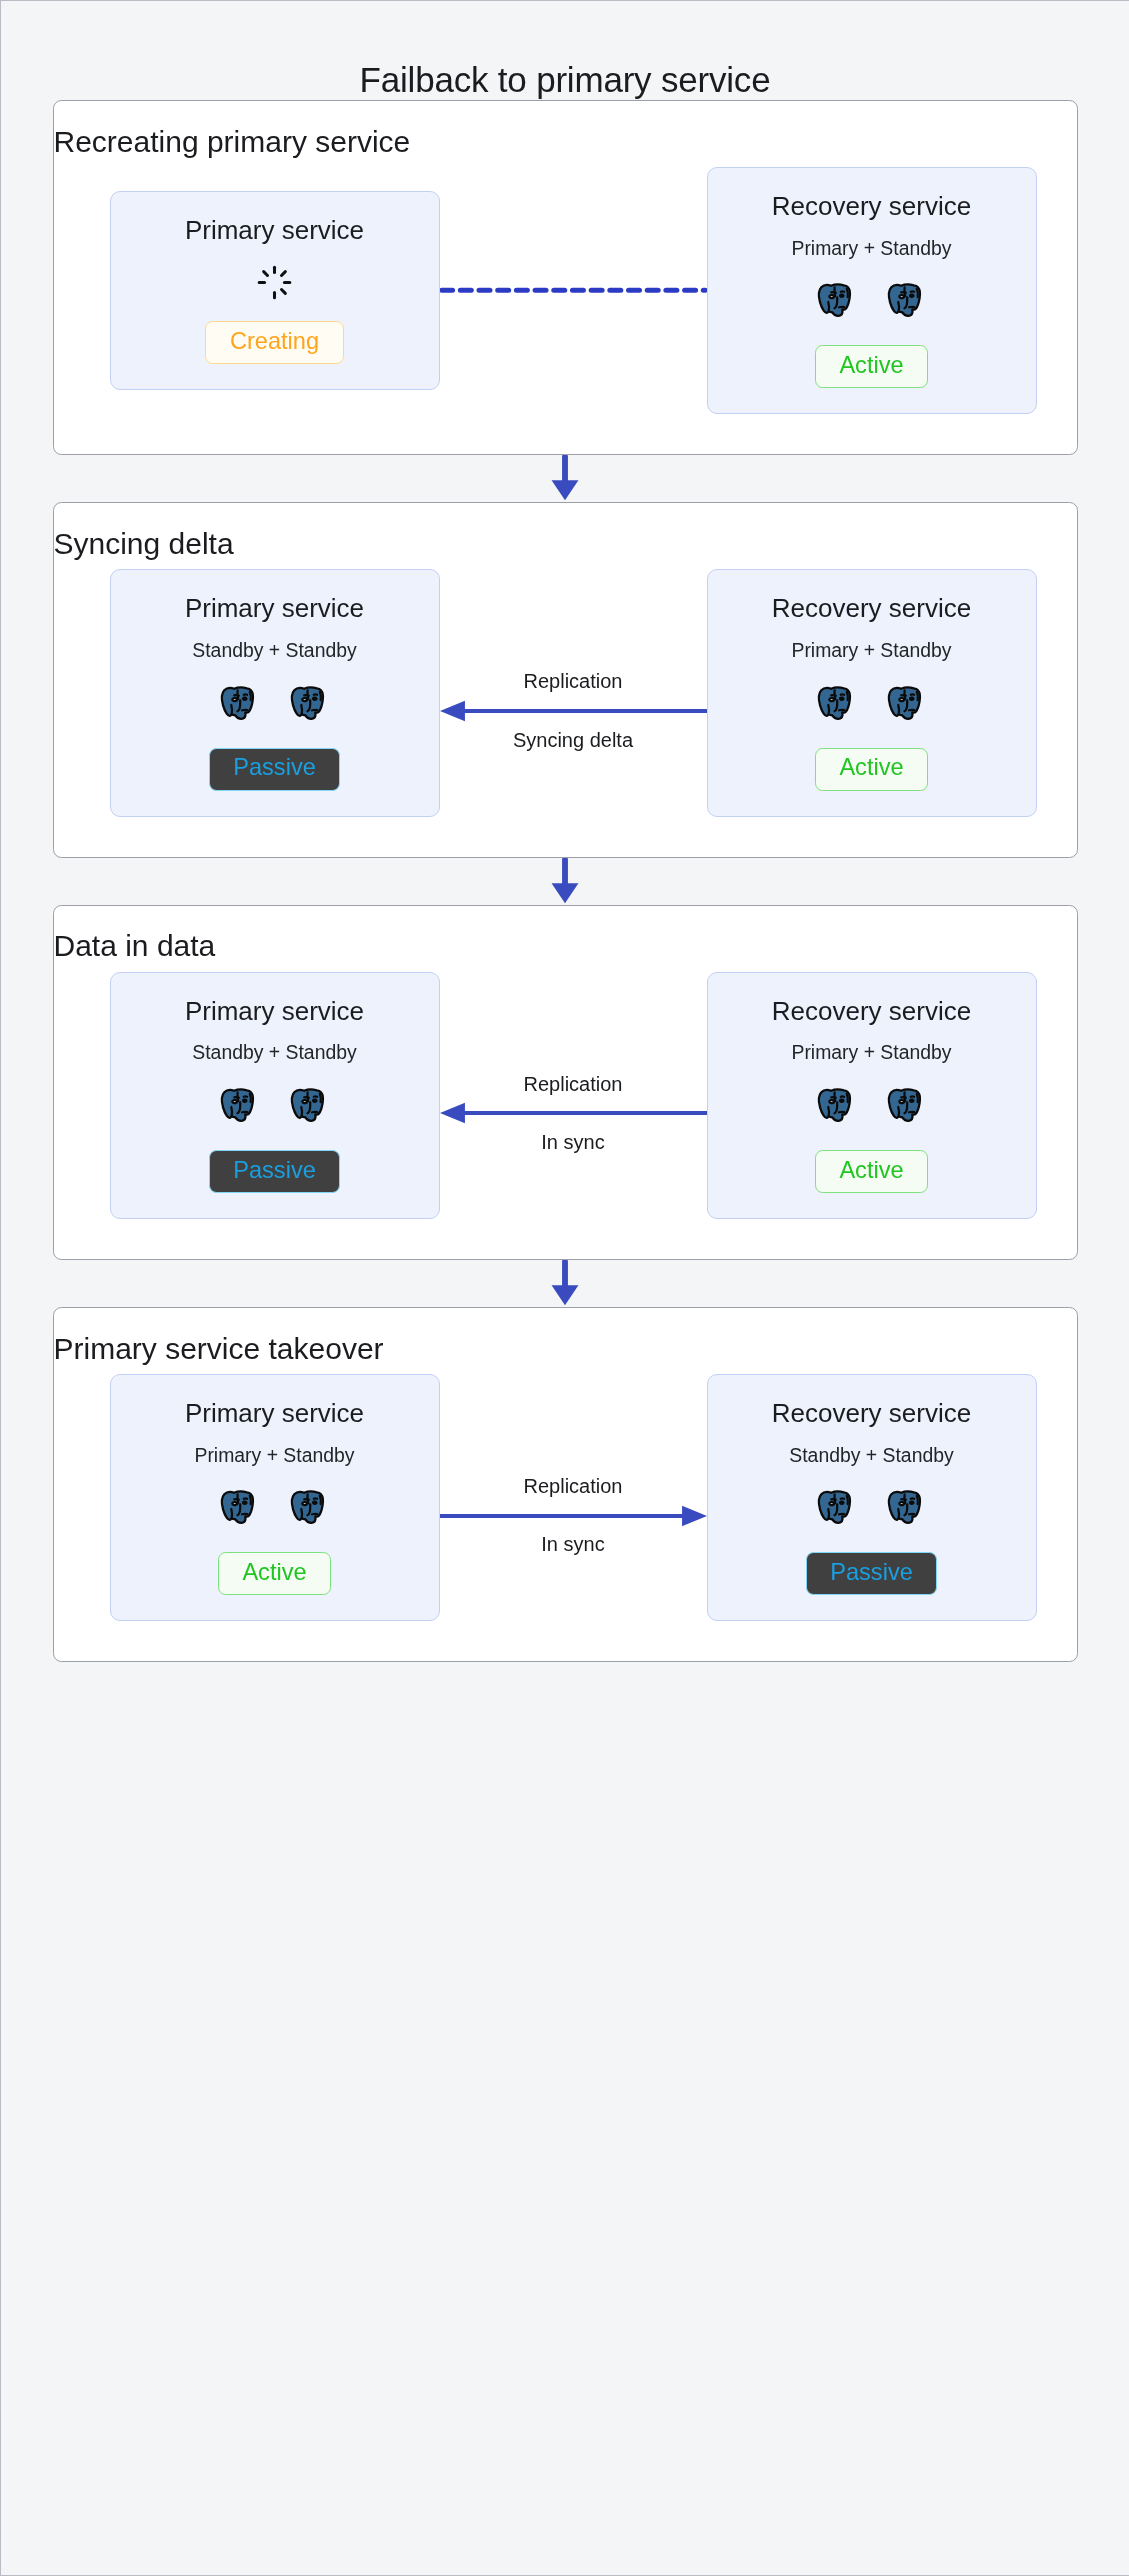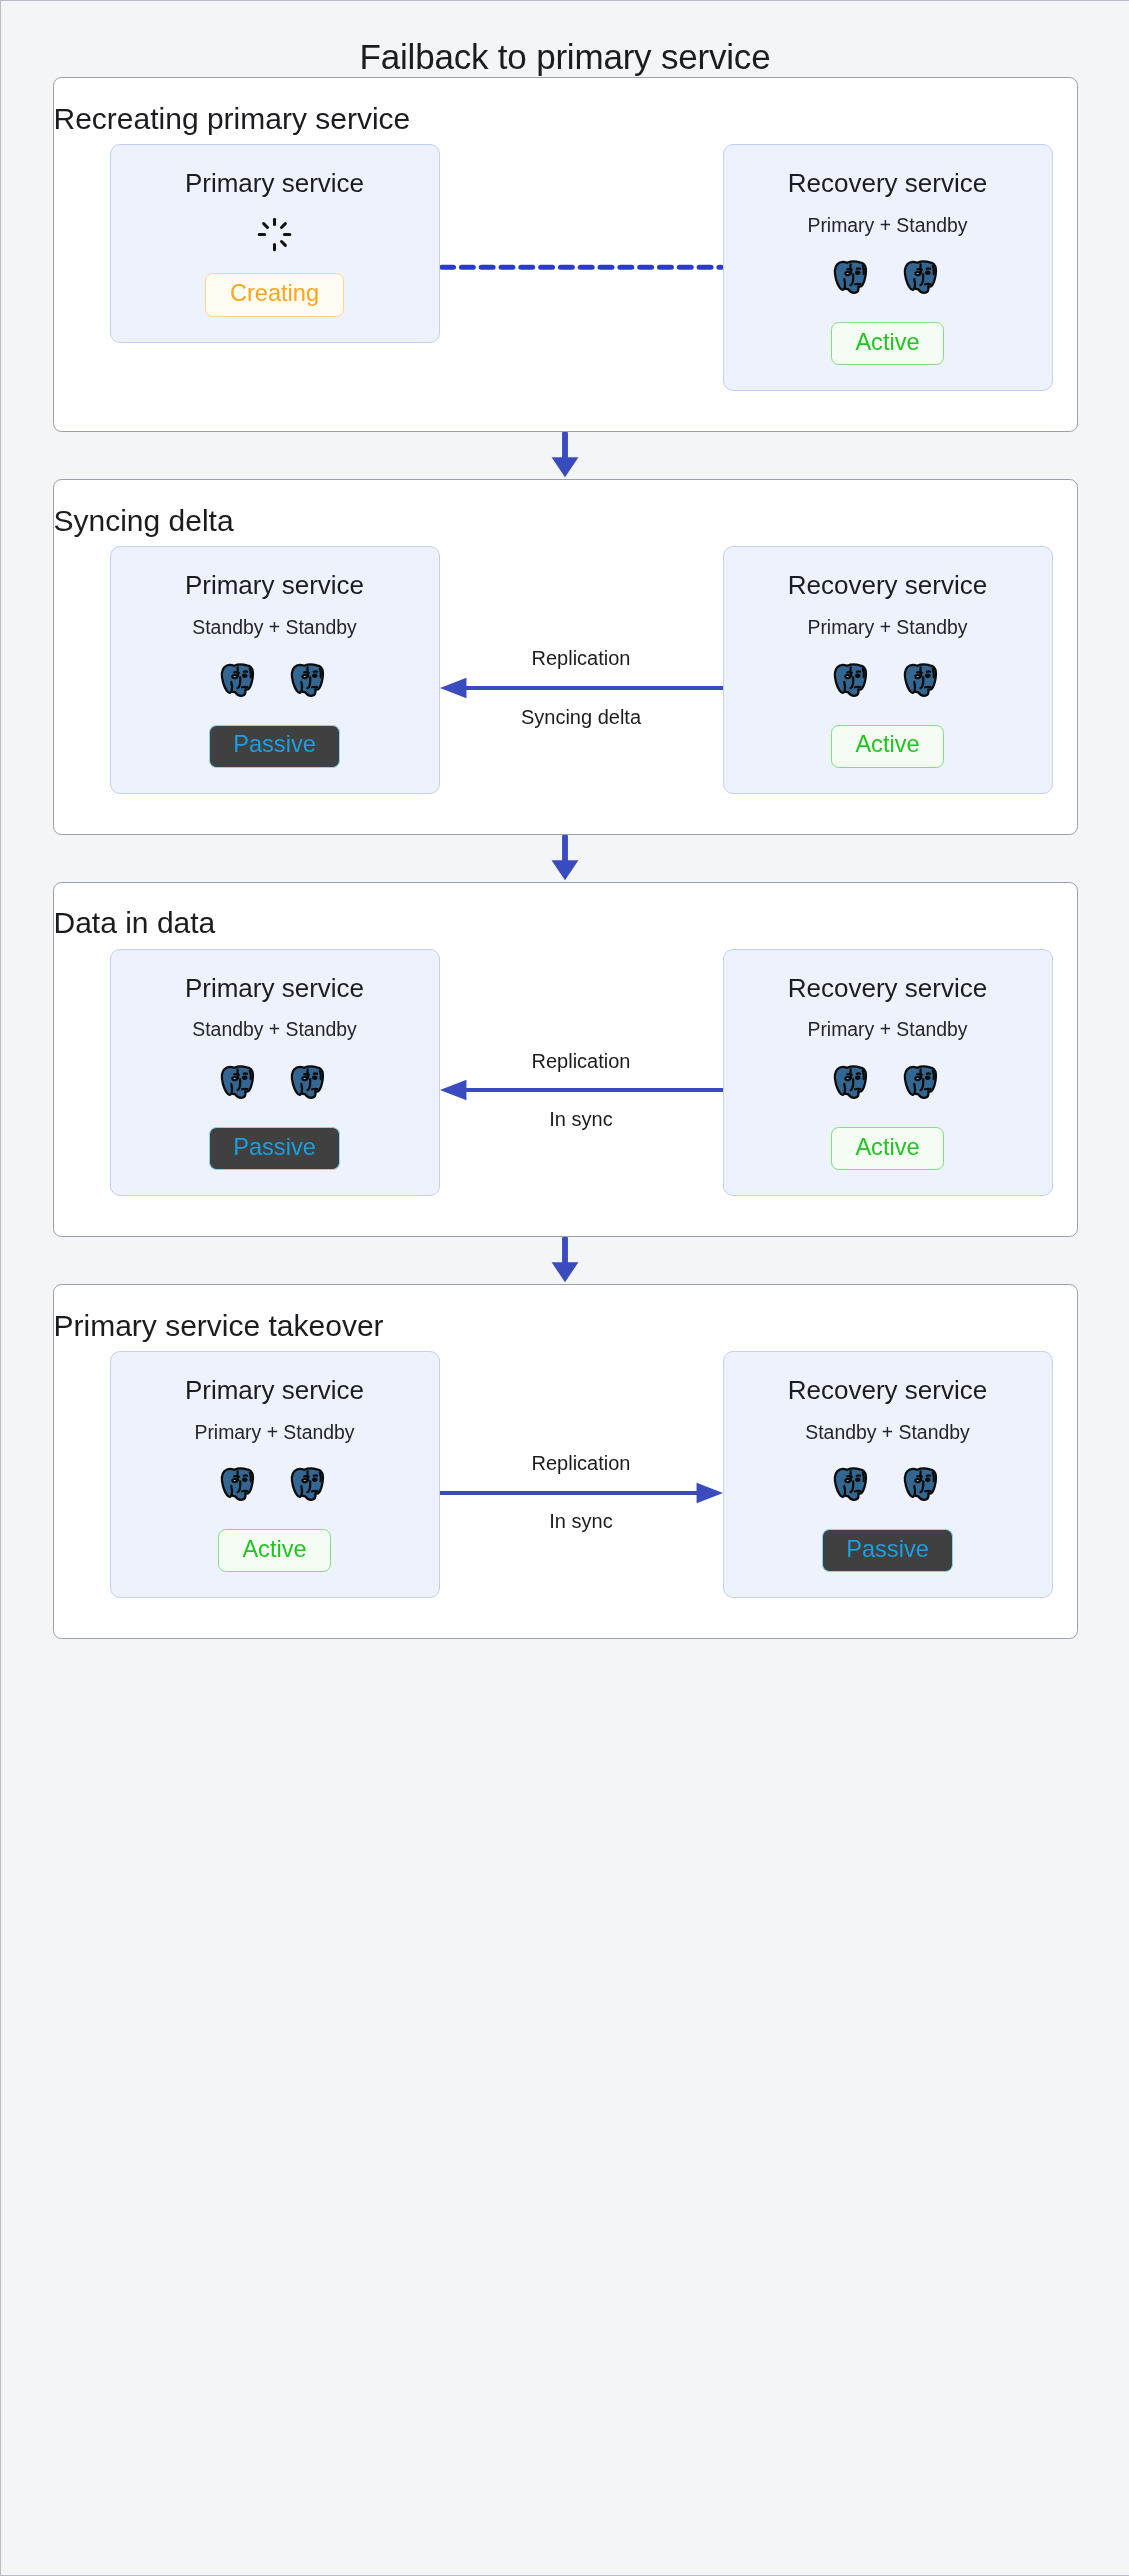--- a/index.html
+++ b/index.html
@@ -18,21 +18,21 @@
     background: #f4f5f7;
     border: 0.8px solid #b9bcc4;
     overflow: hidden;
   }
 
   .page-title {
     text-align: center;
     font-size: 35px;
     color: #1b1c1f;
     font-weight: 400;
-    padding-top: 36px;
+    padding-top: 59px;
     letter-spacing: -0.2px;
   }
 
   
   .stage {
     position: relative;
     margin: 0 auto;
     width: 1025px;
     background: #ffffff;
     border: 1.7px solid #9d9fa8;
@@ -45,22 +45,22 @@
     color: #1b1c1f;
     font-weight: 400;
     padding-top: 23.6px;
     padding-bottom: 8.4px;
   }
 
   .stage-body {
     position: relative;
     display: flex;
     justify-content: space-between;
-    align-items: flex-start;
-    padding: 0 24px 40px 56px;
+    align-items: center;
+    padding: 0 40px 40px 56px;
   }
 
   
   .svc {
     position: relative;
     width: 330px;
     background: #eef2fd;
     border: 1.7px solid #c3d0f4;
     border-radius: 10px;
     padding: 22px 15px 25px 15px;

